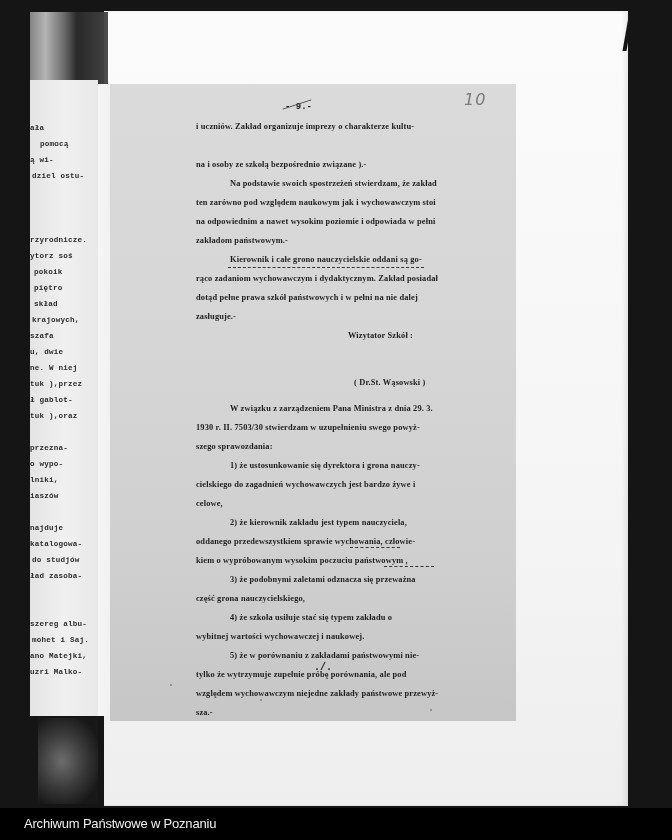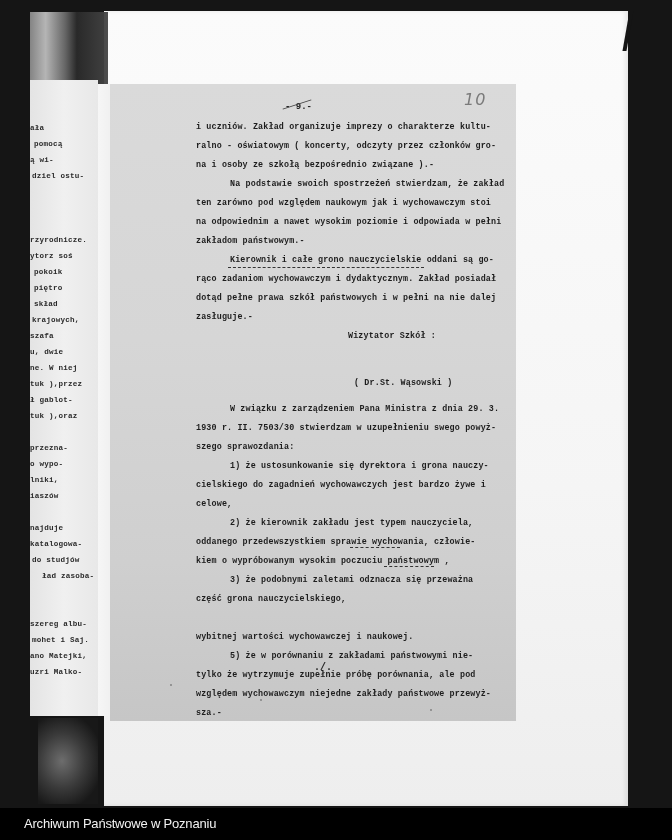--- a/index.html
+++ b/index.html
@@ -46,21 +46,21 @@
     position:absolute; left:110px; top:84px; width:406px; height:637px;
     background:linear-gradient(180deg,#dadada 0%,#d6d6d6 40%,#cfcfcf 75%,#c6c6c6 100%);
   }
   .page-inner { position:absolute; left:0; top:0; width:100%; height:100%; }
   .page-number { position:absolute; left:175px; top:18px; font-size:9px; font-weight:bold; color:#222; }
   .page-number-strike { position:absolute; left:172px; top:20px; width:30px; height:1px; background:#444; transform:rotate(-18deg); }
   .archive-number { position:absolute; left:354px; top:6px; font-family:"DejaVu Sans", sans-serif; font-size:16px; color:#7a7a7a; font-style:italic; font-weight:300; letter-spacing:1px; }
 
   .line {
     position:absolute; left:86px; font-size:8.4px; font-weight:bold; color:#1d1d1d;
-    white-space:nowrap; letter-spacing:0.15px; line-height:10px;
+    white-space:nowrap; letter-spacing:0.15px; line-height:10px;font-family:Liberation Serif, serif;
   }
   .line.indent { left:120px; }
   .underline-dash { position:absolute; height:0; border-top:1.2px dashed #333; }
   .end-mark { position:absolute; left:200px; top:570px; font-size:10px; font-weight:bold; color:#222; }
 
   .speckle { position:absolute; width:2px; height:2px; background:#555; border-radius:50%; opacity:.6; }
 
   
   .footer { position:absolute; left:0; top:808px; width:672px; height:32px; background:#000; }
   .footer-label {
@@ -69,21 +69,21 @@
 </style>
 </head>
 <body>
 
 <div class="scan-area">
   <div class="backing-sheet"></div>
 
   <div class="prev-page-top"></div>
   <div class="prev-page">
     <div class="prev-line" style="top:44px;left:0px">ała</div>
-    <div class="prev-line" style="top:60px;left:4px">pomocą</div>
+    <div class="prev-line" style="top:60px;left:10px">pomocą</div>
     <div class="prev-line" style="top:76px;left:0px">ą wi-</div>
     <div class="prev-line" style="top:92px;left:2px">dziel ostu-</div>
     <div class="prev-line" style="top:156px;left:0px">rzyrodnicze.</div>
     <div class="prev-line" style="top:172px;left:0px">ytorz soś</div>
     <div class="prev-line" style="top:188px;left:4px">pokoik</div>
     <div class="prev-line" style="top:204px;left:4px">piętro</div>
     <div class="prev-line" style="top:220px;left:4px">skład</div>
     <div class="prev-line" style="top:236px;left:2px">krajowych,</div>
     <div class="prev-line" style="top:252px;left:0px">szafa</div>
     <div class="prev-line" style="top:268px;left:0px">u, dwie</div>
@@ -91,37 +91,36 @@
     <div class="prev-line" style="top:300px;left:0px">tuk ),przez</div>
     <div class="prev-line" style="top:316px;left:0px">ł gablot-</div>
     <div class="prev-line" style="top:332px;left:0px">tuk ),oraz</div>
     <div class="prev-line" style="top:364px;left:0px">przezna-</div>
     <div class="prev-line" style="top:380px;left:0px">o wypo-</div>
     <div class="prev-line" style="top:396px;left:0px">lniki,</div>
     <div class="prev-line" style="top:412px;left:0px">iaszów</div>
     <div class="prev-line" style="top:444px;left:0px">najduje</div>
     <div class="prev-line" style="top:460px;left:0px">katalogowa-</div>
     <div class="prev-line" style="top:476px;left:2px">do studjów</div>
-    <div class="prev-line" style="top:492px;left:12px">ład zasoba-</div>
+    <div class="prev-line" style="top:492px;left:0px">ład zasoba-</div>
     <div class="prev-line" style="top:540px;left:0px">szereg albu-</div>
     <div class="prev-line" style="top:556px;left:2px">mohet i Saj.</div>
     <div class="prev-line" style="top:572px;left:0px">ano Matejki,</div>
     <div class="prev-line" style="top:588px;left:0px">uzri Malko-</div>
   </div>
   <div class="prev-page-bottom"></div>
   <div class="fold-strip"></div>
 
   <div class="doc-page">
     <div class="page-inner">
       <div class="page-number">- 9.-</div>
       <div class="page-number-strike"></div>
       <div class="archive-number">10</div>
 
       <div class="line" style="top:38px">i uczniów. Zakład organizuje imprezy o charakterze kultu-</div>
-      <div class="line" style="top:57px">ralno - oświatowym ( koncerty, odczyty przez członków gro-</div>
       <div class="line" style="top:76px">na i osoby ze szkołą bezpośrednio związane ).-</div>
       <div class="line indent" style="top:95px">Na podstawie swoich spostrzeżeń stwierdzam, że zakład</div>
       <div class="line" style="top:114px">ten zarówno pod względem naukowym jak i wychowawczym stoi</div>
       <div class="line" style="top:133px">na odpowiednim a nawet wysokim poziomie i odpowiada w pełni</div>
       <div class="line" style="top:152px">zakładom państwowym.-</div>
       <div class="line indent" style="top:171px">Kierownik i całe grono nauczycielskie oddani są go-</div>
       <div class="underline-dash" style="left:118px;top:183px;width:196px"></div>
       <div class="line" style="top:190px">rąco zadaniom wychowawczym i dydaktycznym. Zakład posiadał</div>
       <div class="line" style="top:209px">dotąd pełne prawa szkół państwowych  i w pełni na nie dalej</div>
       <div class="line" style="top:228px">zasługuje.-</div>
@@ -134,20 +133,21 @@
       <div class="line indent" style="top:377px">1) że ustosunkowanie się dyrektora i grona nauczy-</div>
       <div class="line" style="top:396px">cielskiego do zagadnień wychowawczych jest bardzo żywe i</div>
       <div class="line" style="top:415px">celowe,</div>
       <div class="line indent" style="top:434px">2) że kierownik zakładu jest typem nauczyciela,</div>
       <div class="line" style="top:453px">oddanego przedewszystkiem sprawie wychowania, człowie-</div>
       <div class="underline-dash" style="left:240px;top:463px;width:50px"></div>
       <div class="line" style="top:472px">kiem o wypróbowanym wysokim poczuciu państwowym ,</div>
       <div class="underline-dash" style="left:274px;top:482px;width:50px"></div>
       <div class="line indent" style="top:491px">3) że podobnymi zaletami odznacza się przeważna</div>
       <div class="line" style="top:510px">część grona nauczycielskiego,</div>
+      <div class="line indent" style="top:529px">4) że szkoła usiłuje stać się  typem zakładu o</div>
       <div class="line" style="top:548px">wybitnej wartości wychowawczej i naukowej.</div>
       <div class="line indent" style="top:567px">5) że w porównaniu z zakładami państwowymi nie-</div>
       <div class="line" style="top:605px">względem wychowawczym niejedne zakłady państwowe przewyż-</div>
       <div class="line" style="top:586px">tylko że wytrzymuje zupełnie próbę porównania, ale pod</div>
       <div class="line" style="top:624px">sza.-</div>
 
       <div class="speckle" style="left:60px;top:600px"></div>
       <div class="speckle" style="left:150px;top:615px"></div>
       <div class="speckle" style="left:320px;top:625px"></div>
     <div class="end-mark" style="top: 578px; left: 204px;">./.</div>

